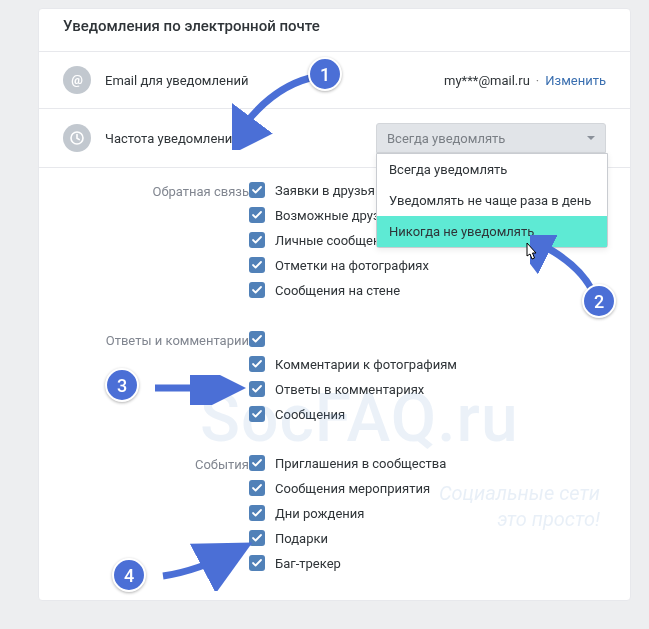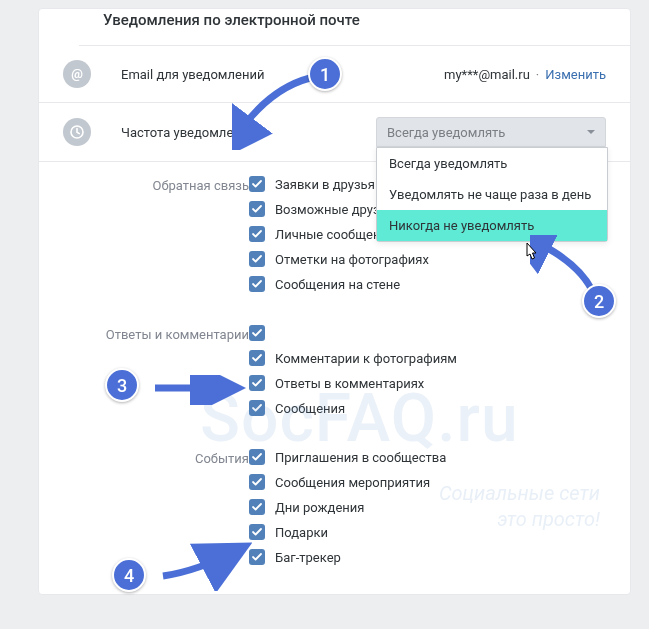--- a/index.html
+++ b/index.html
@@ -17,23 +17,22 @@
     background: #fff;
     border: 1px solid #e7e8ec;
     border-radius: 4px;
     margin: 8px 18px 0 38px;
     padding-bottom: 20px;
     position: relative;
   }
   .panel-title {
     font-size: 15px;
     font-weight: 500;
-    padding: 2px 24px 16px 24px;
+    padding: 8px 24px 16px 24px;
     border-bottom: 1px solid #e7e8ec;
-    margin-left: 40px;
   }
   .row {
     display: flex;
     align-items: center;
     padding: 14px 24px;
     border-bottom: 1px solid #e7e8ec;
   }
   .row .icon-circle {
     width: 28px;
     height: 28px;
@@ -42,21 +41,20 @@
     color: #fff;
     display: flex;
     align-items: center;
     justify-content: center;
     margin-right: 14px;
     flex: 0 0 auto;
   }
   .row .label {
     flex: 1;
     color: #2f3438;
-    margin-left: 16px;
   }
   .row .value {
     color: #2f3438;
     margin-right: 6px;
   }
   .row .action-link {
     color: #3a6fb0;
     cursor: pointer;
   }
   .row .dot { color: #828282; margin-right: 6px; }

